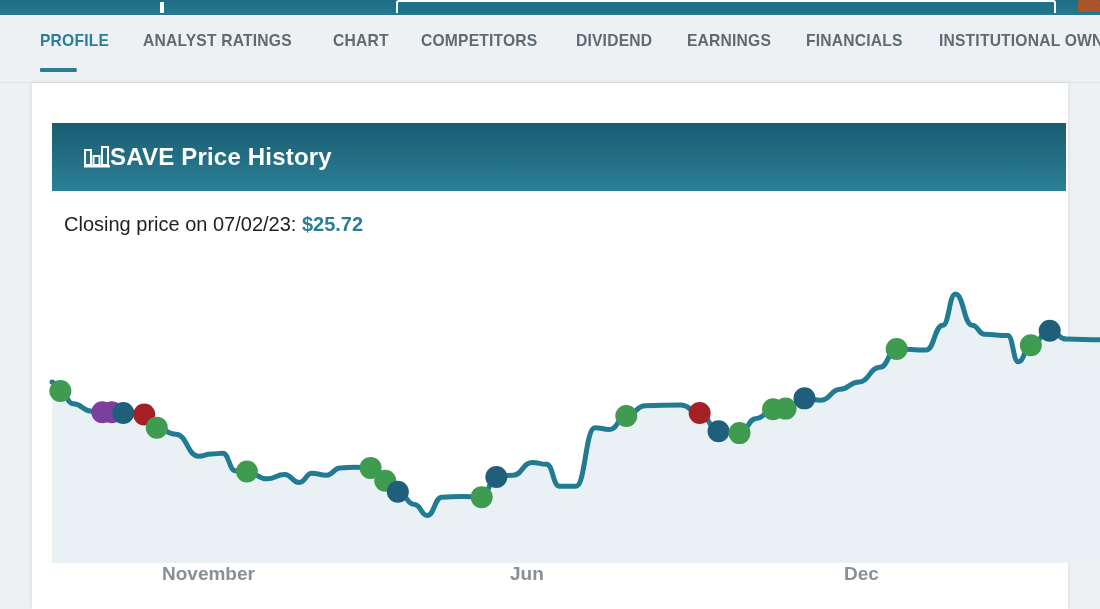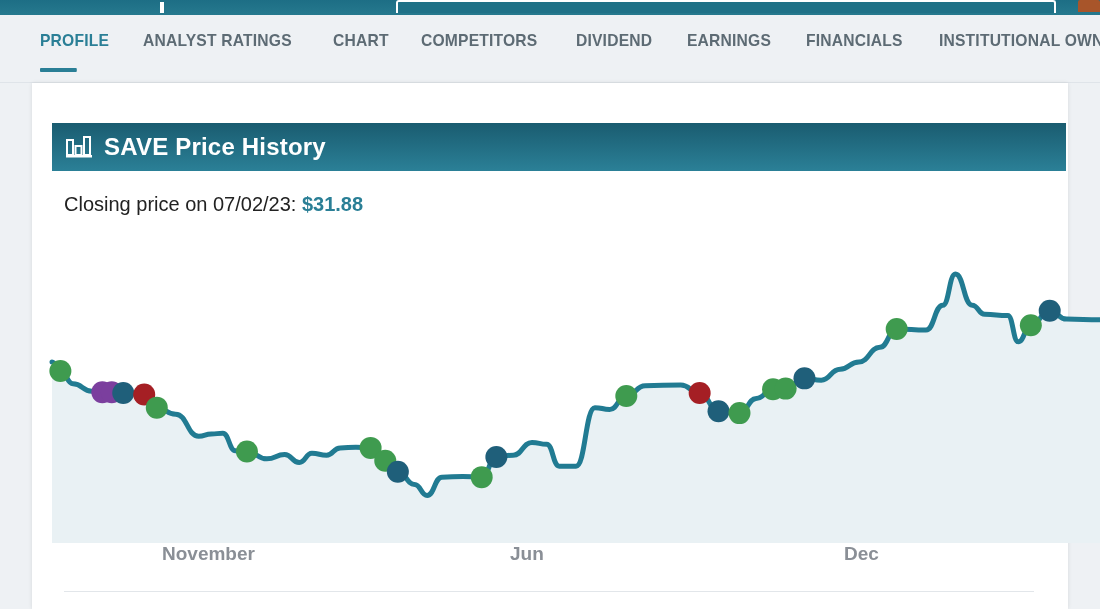--- a/index.html
+++ b/index.html
@@ -114,26 +114,25 @@
   .card {
     position: absolute;
     top: 40px; left: 20px;
     width: 1014px;
     height: 486px;
     background: #ffffff;
     overflow: visible;
   }
   .card-header {
     position: relative;
-    height: 48px;
+    height: 68px;
     background: linear-gradient(to bottom, #1a5c70 0%, #2b8097 100%);
     display: flex;
     align-items: center;
-    padding-left: 14px;
-    gap: 12px;
+    padding-left: 32px;
   }
   .card-header-title {
     color: #ffffff;
     font-size: 24px;
     font-weight: 700;
     letter-spacing: 0.2px;
   }
   .barchart-icon { width: 26px; height: 24px; display: block; }
 
   .card-body {
@@ -242,21 +241,21 @@
             <rect x="0" y="20" width="26" height="2.5" fill="#ffffff"></rect>
           </svg>
         </span>
         <span class="card-header-title">SAVE Price History</span>
       </div>
 
       <div class="card-body">
 
         <div class="closing-line">
           <span>Closing price on 07/02/23:</span>
-          <span class="closing-price">$31.88</span>
+          <span class="closing-price">$25.72</span>
         </div>
 
         <div class="plot-wrap">
           <svg class="plot-svg" id="plot" width="1048" height="300" viewBox="0 0 1048 300">
             <path id="area-path" d="M 0.00 118.90 C 4.19 118.90, 4.19 128.05, 8.38 128.05 C 14.67 128.05, 14.67 140.85, 20.96 140.85 C 30.39 140.85, 30.39 148.17, 39.82 148.17 C 45.06 148.17, 45.06 149.27, 50.30 149.27 C 55.02 149.27, 55.02 149.27, 59.74 149.27 C 65.50 149.27, 65.50 150.00, 71.26 150.00 C 81.74 150.00, 81.74 151.46, 92.22 151.46 C 98.51 151.46, 98.51 164.63, 104.80 164.63 C 114.23 164.63, 114.23 171.22, 123.66 171.22 C 135.19 171.22, 135.19 193.17, 146.72 193.17 C 153.01 193.17, 153.01 190.98, 159.30 190.98 C 165.06 190.98, 165.06 190.24, 170.82 190.24 C 177.11 190.24, 177.11 207.80, 183.40 207.80 C 189.16 207.80, 189.16 208.54, 194.93 208.54 C 204.88 208.54, 204.88 215.85, 214.84 215.85 C 223.75 215.85, 223.75 211.46, 232.66 211.46 C 239.99 211.46, 239.99 219.51, 247.33 219.51 C 253.62 219.51, 253.62 210.37, 259.90 210.37 C 267.24 210.37, 267.24 212.20, 274.58 212.20 C 281.39 212.20, 281.39 204.88, 288.20 204.88 C 296.06 204.88, 296.06 204.15, 303.92 204.15 C 311.26 204.15, 311.26 204.88, 318.59 204.88 C 325.93 204.88, 325.93 217.68, 333.26 217.68 C 339.55 217.68, 339.55 228.66, 345.84 228.66 C 354.22 228.66, 354.22 241.46, 362.61 241.46 C 368.90 241.46, 368.90 252.44, 375.18 252.44 C 382.52 252.44, 382.52 234.15, 389.86 234.15 C 400.34 234.15, 400.34 233.41, 410.82 233.41 C 420.25 233.41, 420.25 234.15, 429.68 234.15 C 437.02 234.15, 437.02 214.02, 444.35 214.02 C 452.74 214.02, 452.74 212.20, 461.12 212.20 C 470.55 212.20, 470.55 199.39, 479.98 199.39 C 487.32 199.39, 487.32 201.22, 494.66 201.22 C 500.94 201.22, 500.94 223.17, 507.23 223.17 C 515.62 223.17, 515.62 223.17, 524.00 223.17 C 533.43 223.17, 533.43 164.63, 542.86 164.63 C 550.20 164.63, 550.20 166.46, 557.54 166.46 C 565.92 166.46, 565.92 152.93, 574.30 152.93 C 583.74 152.93, 583.74 142.68, 593.17 142.68 C 610.98 142.68, 610.98 141.95, 628.80 141.95 C 638.23 141.95, 638.23 150.00, 647.66 150.00 C 657.10 150.00, 657.10 168.29, 666.53 168.29 C 677.01 168.29, 677.01 170.12, 687.49 170.12 C 695.87 170.12, 695.87 155.49, 704.26 155.49 C 712.64 155.49, 712.64 146.34, 721.02 146.34 C 727.31 146.34, 727.31 145.61, 733.60 145.61 C 743.03 145.61, 743.03 135.37, 752.46 135.37 C 760.85 135.37, 760.85 137.20, 769.23 137.20 C 778.66 137.20, 778.66 126.22, 788.10 126.22 C 797.53 126.22, 797.53 118.90, 806.96 118.90 C 817.44 118.90, 817.44 104.27, 827.92 104.27 C 836.30 104.27, 836.30 85.98, 844.69 85.98 C 859.36 85.98, 859.36 87.07, 874.03 87.07 C 882.42 87.07, 882.42 62.20, 890.80 62.20 C 897.09 62.20, 897.09 31.10, 903.38 31.10 C 911.76 31.10, 911.76 62.20, 920.14 62.20 C 926.43 62.20, 926.43 71.34, 932.72 71.34 C 944.25 71.34, 944.25 72.44, 955.78 72.44 C 961.02 72.44, 961.02 98.78, 966.26 98.78 C 972.54 98.78, 972.54 82.32, 978.83 82.32 C 988.26 82.32, 988.26 67.68, 997.70 67.68 C 1006.08 67.68, 1006.08 76.10, 1014.46 76.10 C 1031.23 76.10, 1031.23 76.83, 1048.00 76.83 L 1048 300 L 0 300 Z" fill="#e9f1f4"></path>
             <path id="line-path" fill="none" stroke-width="5" stroke-linejoin="round" stroke-linecap="round" d="M 0.00 118.90 C 4.19 118.90, 4.19 128.05, 8.38 128.05 C 14.67 128.05, 14.67 140.85, 20.96 140.85 C 30.39 140.85, 30.39 148.17, 39.82 148.17 C 45.06 148.17, 45.06 149.27, 50.30 149.27 C 55.02 149.27, 55.02 149.27, 59.74 149.27 C 65.50 149.27, 65.50 150.00, 71.26 150.00 C 81.74 150.00, 81.74 151.46, 92.22 151.46 C 98.51 151.46, 98.51 164.63, 104.80 164.63 C 114.23 164.63, 114.23 171.22, 123.66 171.22 C 135.19 171.22, 135.19 193.17, 146.72 193.17 C 153.01 193.17, 153.01 190.98, 159.30 190.98 C 165.06 190.98, 165.06 190.24, 170.82 190.24 C 177.11 190.24, 177.11 207.80, 183.40 207.80 C 189.16 207.80, 189.16 208.54, 194.93 208.54 C 204.88 208.54, 204.88 215.85, 214.84 215.85 C 223.75 215.85, 223.75 211.46, 232.66 211.46 C 239.99 211.46, 239.99 219.51, 247.33 219.51 C 253.62 219.51, 253.62 210.37, 259.90 210.37 C 267.24 210.37, 267.24 212.20, 274.58 212.20 C 281.39 212.20, 281.39 204.88, 288.20 204.88 C 296.06 204.88, 296.06 204.15, 303.92 204.15 C 311.26 204.15, 311.26 204.88, 318.59 204.88 C 325.93 204.88, 325.93 217.68, 333.26 217.68 C 339.55 217.68, 339.55 228.66, 345.84 228.66 C 354.22 228.66, 354.22 241.46, 362.61 241.46 C 368.90 241.46, 368.90 252.44, 375.18 252.44 C 382.52 252.44, 382.52 234.15, 389.86 234.15 C 400.34 234.15, 400.34 233.41, 410.82 233.41 C 420.25 233.41, 420.25 234.15, 429.68 234.15 C 437.02 234.15, 437.02 214.02, 444.35 214.02 C 452.74 214.02, 452.74 212.20, 461.12 212.20 C 470.55 212.20, 470.55 199.39, 479.98 199.39 C 487.32 199.39, 487.32 201.22, 494.66 201.22 C 500.94 201.22, 500.94 223.17, 507.23 223.17 C 515.62 223.17, 515.62 223.17, 524.00 223.17 C 533.43 223.17, 533.43 164.63, 542.86 164.63 C 550.20 164.63, 550.20 166.46, 557.54 166.46 C 565.92 166.46, 565.92 152.93, 574.30 152.93 C 583.74 152.93, 583.74 142.68, 593.17 142.68 C 610.98 142.68, 610.98 141.95, 628.80 141.95 C 638.23 141.95, 638.23 150.00, 647.66 150.00 C 657.10 150.00, 657.10 168.29, 666.53 168.29 C 677.01 168.29, 677.01 170.12, 687.49 170.12 C 695.87 170.12, 695.87 155.49, 704.26 155.49 C 712.64 155.49, 712.64 146.34, 721.02 146.34 C 727.31 146.34, 727.31 145.61, 733.60 145.61 C 743.03 145.61, 743.03 135.37, 752.46 135.37 C 760.85 135.37, 760.85 137.20, 769.23 137.20 C 778.66 137.20, 778.66 126.22, 788.10 126.22 C 797.53 126.22, 797.53 118.90, 806.96 118.90 C 817.44 118.90, 817.44 104.27, 827.92 104.27 C 836.30 104.27, 836.30 85.98, 844.69 85.98 C 859.36 85.98, 859.36 87.07, 874.03 87.07 C 882.42 87.07, 882.42 62.20, 890.80 62.20 C 897.09 62.20, 897.09 31.10, 903.38 31.10 C 911.76 31.10, 911.76 62.20, 920.14 62.20 C 926.43 62.20, 926.43 71.34, 932.72 71.34 C 944.25 71.34, 944.25 72.44, 955.78 72.44 C 961.02 72.44, 961.02 98.78, 966.26 98.78 C 972.54 98.78, 972.54 82.32, 978.83 82.32 C 988.26 82.32, 988.26 67.68, 997.70 67.68 C 1006.08 67.68, 1006.08 76.10, 1014.46 76.10 C 1031.23 76.10, 1031.23 76.83, 1048.00 76.83" stroke="#217b92"></path>
             <g id="markers">
                 <circle cx="8.38" cy="128.05" r="11" fill="#3f9b4f"></circle>
                 <circle cx="50.30" cy="149.27" r="11" fill="#7b3f9e"></circle>
                 <circle cx="59.74" cy="149.27" r="11" fill="#7b3f9e"></circle>

